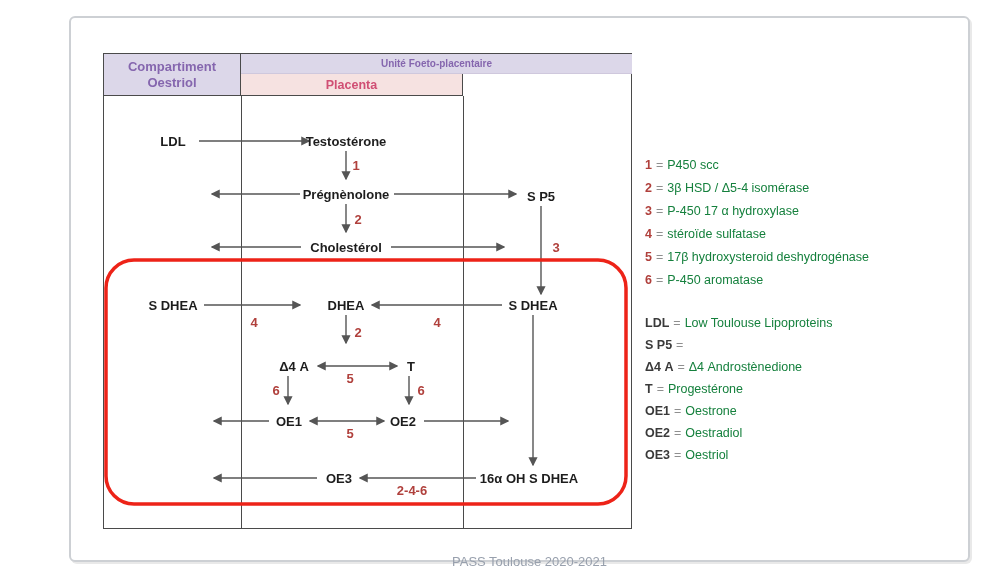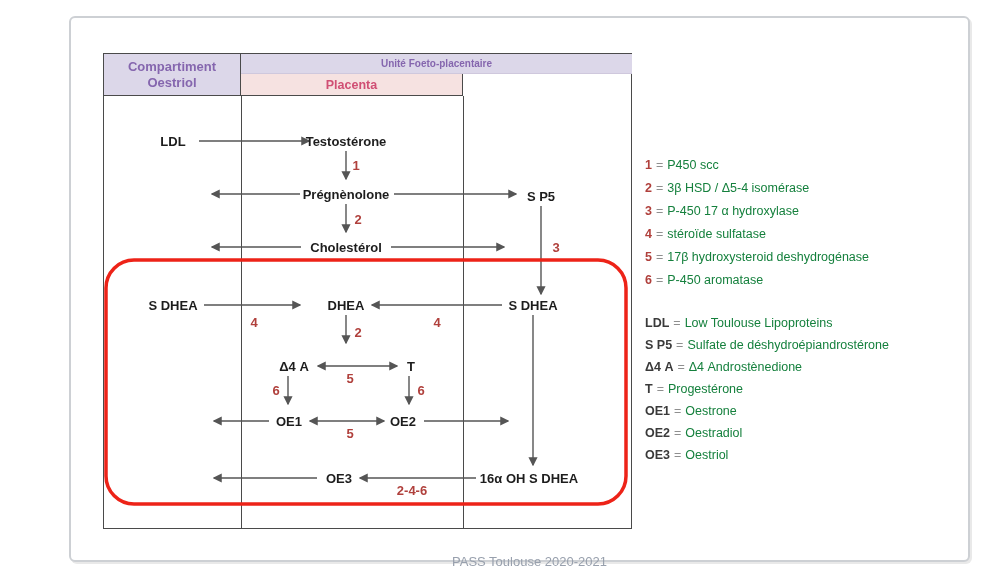--- a/index.html
+++ b/index.html
@@ -186,21 +186,20 @@
     </div>
     <div class="abbr-block">
       <div class="lrow">
         <span class="lkey">LDL</span>
         <span class="leq">=</span>
         <span class="lval">Low Toulouse Lipoproteins</span>
       </div>
       <div class="lrow">
         <span class="lkey">S P5</span>
         <span class="leq">=</span>
-        <span class="lval">Sulfate de déshydroépiandrostérone</span>
       </div>
       <div class="lrow">
         <span class="lkey">Δ4 A</span>
         <span class="leq">=</span>
         <span class="lval">Δ4 Androstènedione</span>
       </div>
       <div class="lrow">
         <span class="lkey">T</span>
         <span class="leq">=</span>
         <span class="lval">Progestérone</span>

